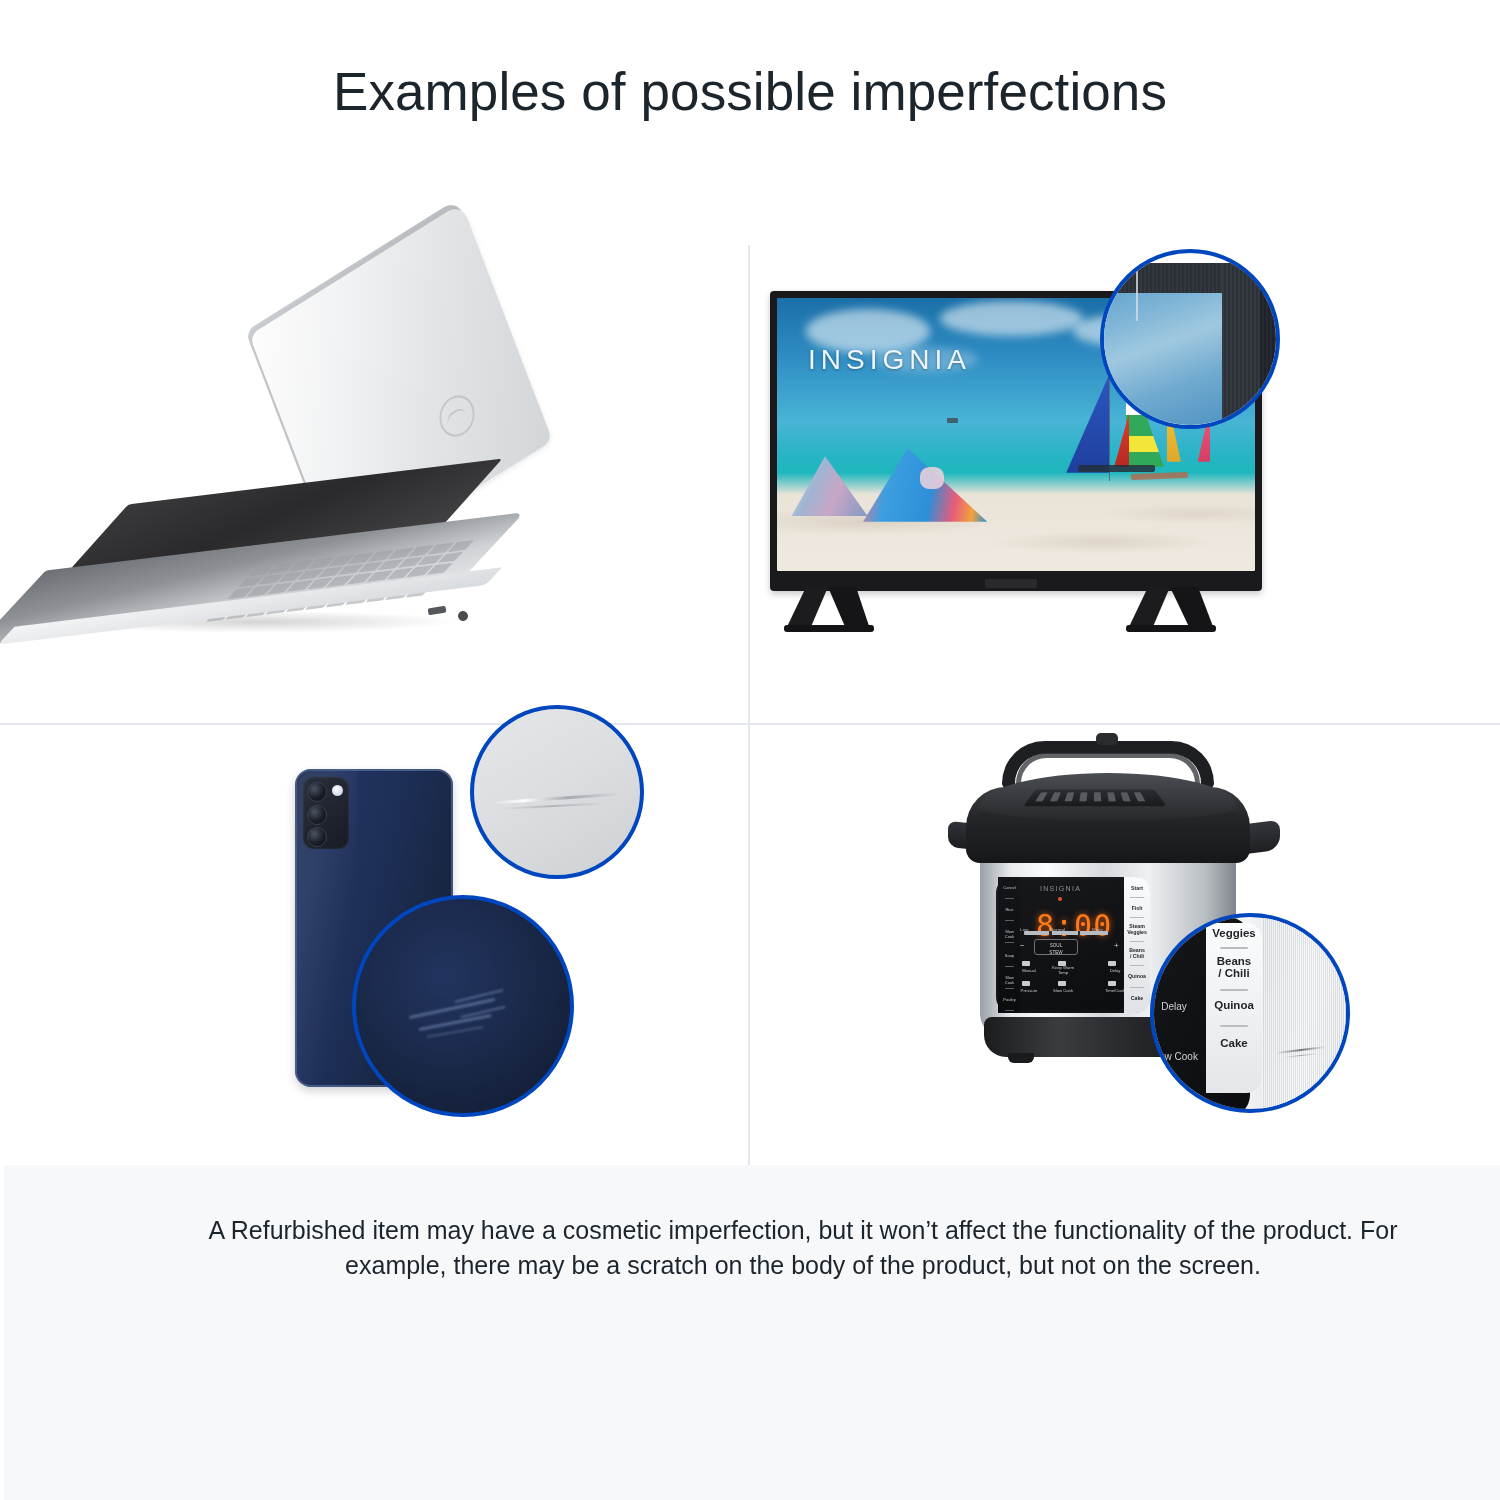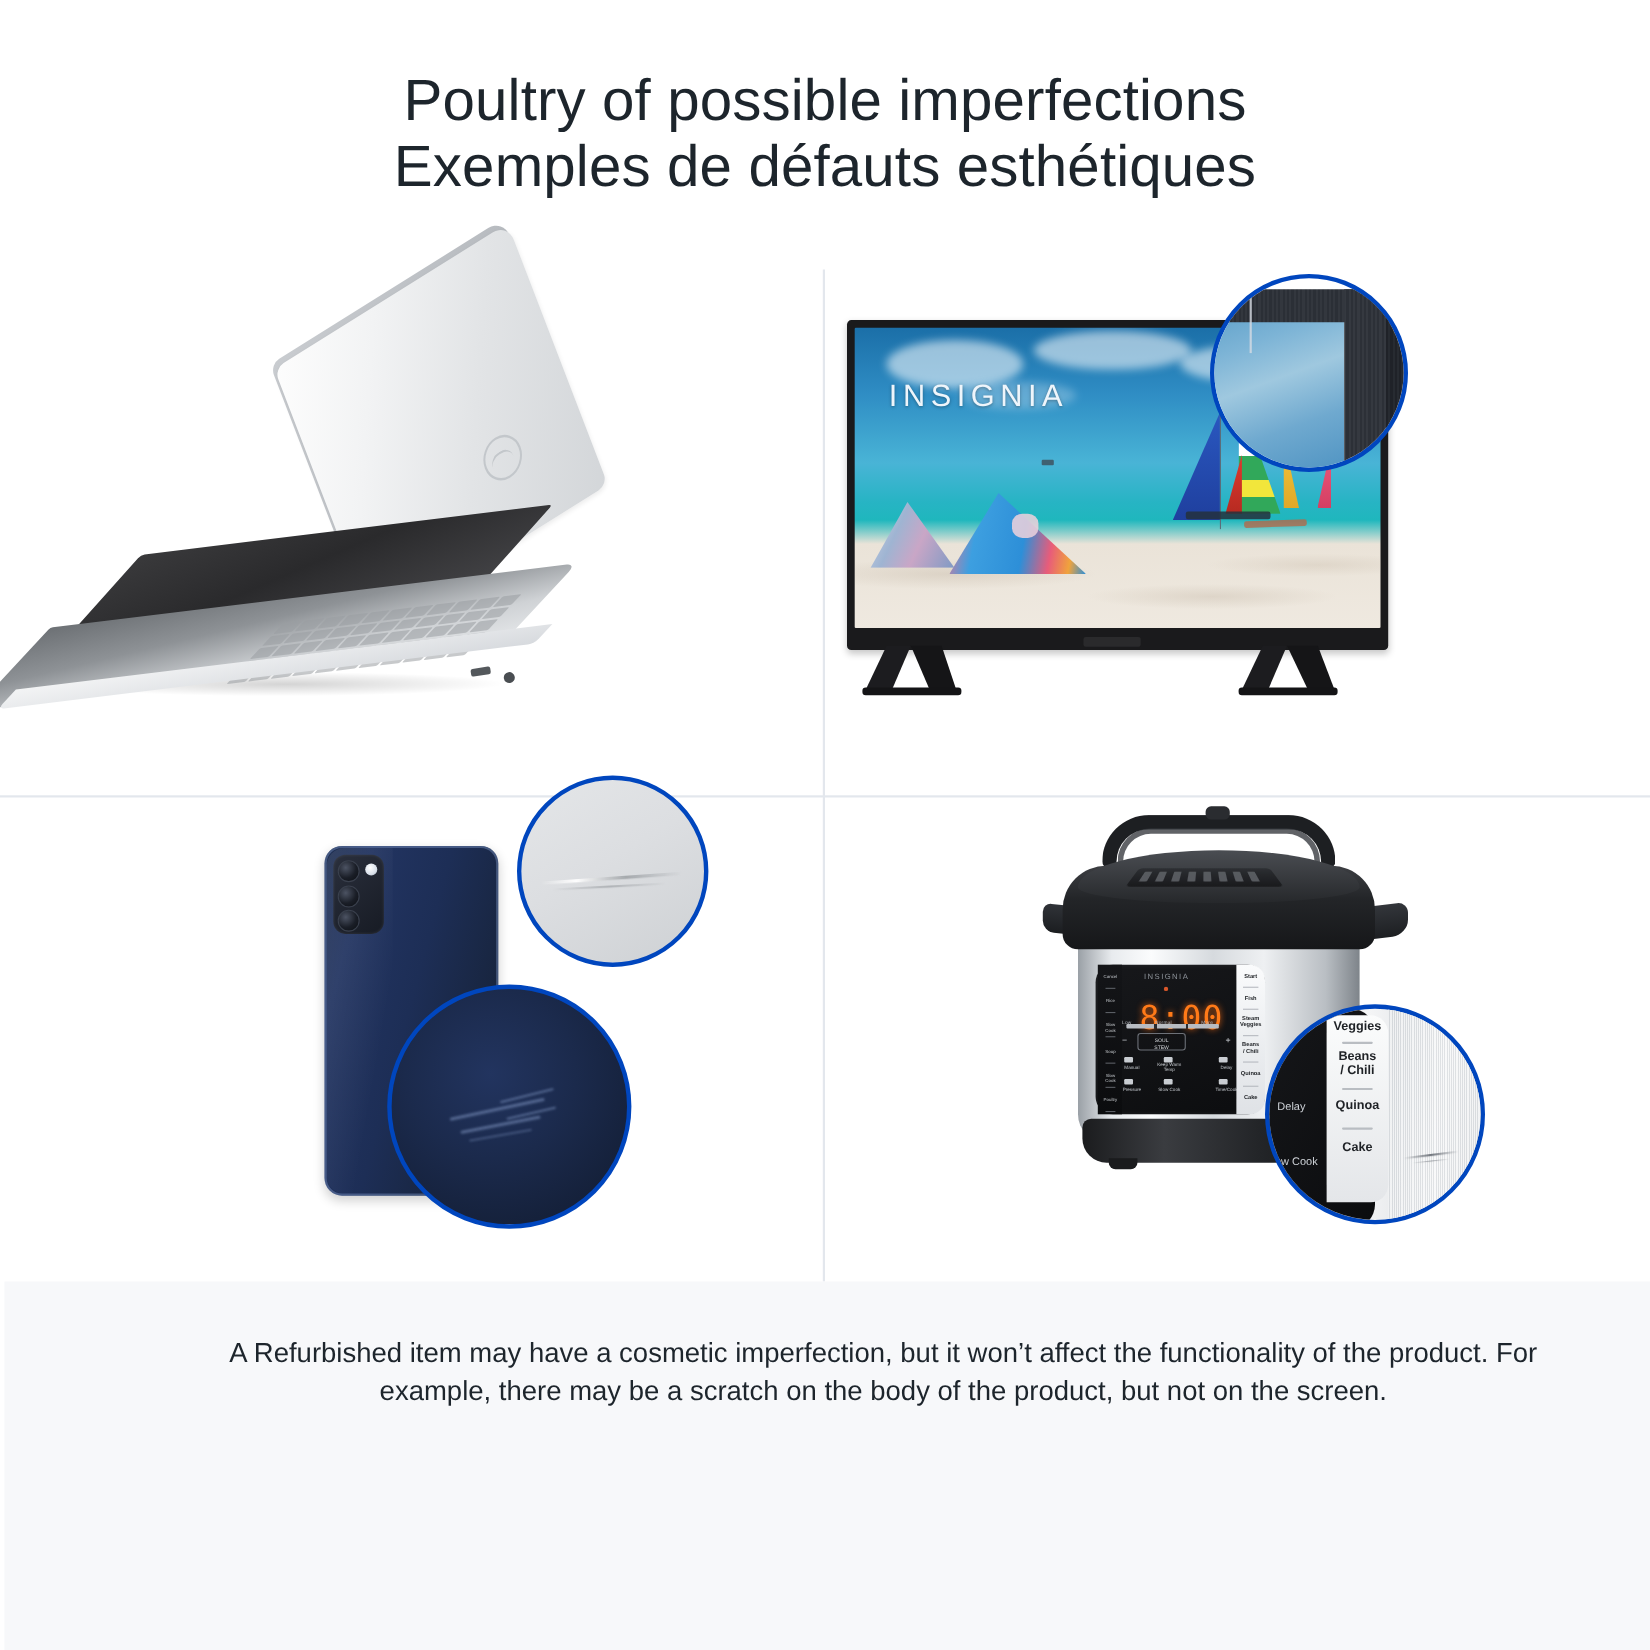--- a/index.html
+++ b/index.html
@@ -453,22 +453,21 @@
     background:linear-gradient(90deg,rgba(130,135,142,0),rgba(110,115,122,.6),rgba(130,135,142,0));
     transform:rotate(-6deg);filter:blur(.4px);
   }
 </style>
 </head>
 <body>
 
 <div class="page">
 
   <div class="header">
-    <div class="title-line">Poultry of possible imperfections</div>
-    <div class="title-line">Exemples de défauts esthétiques</div>
+    <div class="title-line">Examples of possible imperfections</div>
   </div>
 
   <div class="grid">
 
     <div class="vdiv"></div>
     <div class="hdiv"></div>
 
     <div class="cell cell-tl">
       <div class="laptop-wrap">
         <div class="lp-shadow"></div>

